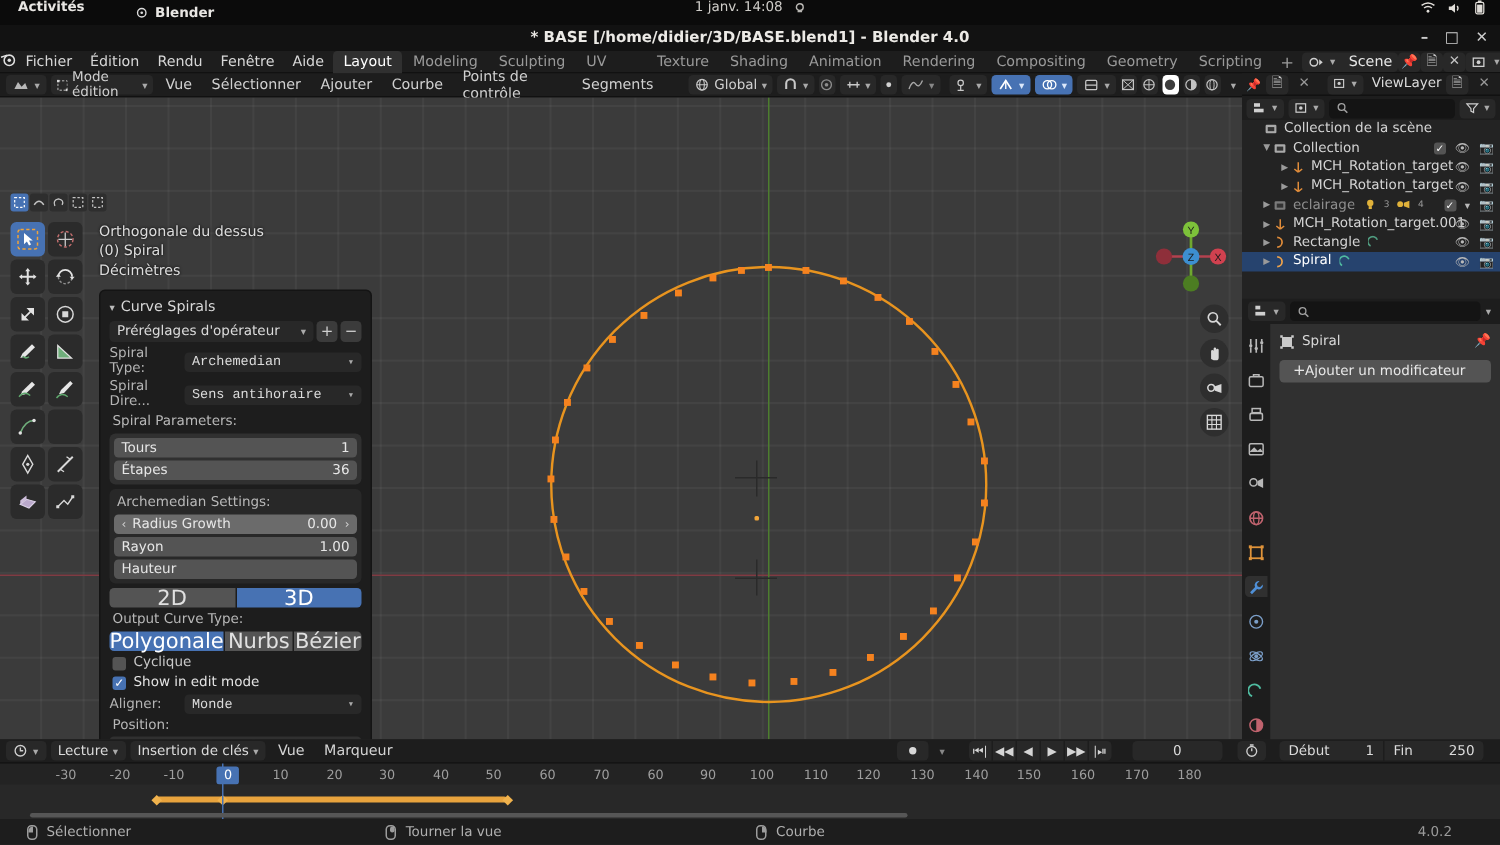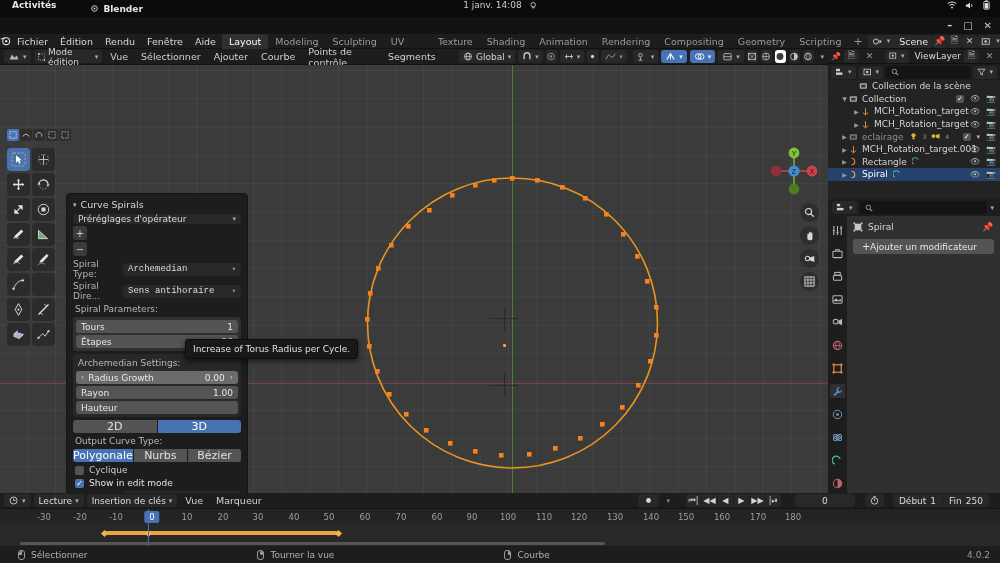--- a/index.html
+++ b/index.html
@@ -100,31 +100,31 @@
     padding:3px 0 4px 0;
   }
   .op-title{ display:flex; align-items:center; gap:4px; padding:2px 7px 4px 6px; font-size:9.5px; color:#d8d8d8;}
   .op-body{ padding:0 6px;}
   .row{ display:flex; align-items:center; margin-bottom:2px; }
   .field{
     background:#545454; border-radius:3px; height:13px;
     display:flex;align-items:center; padding:0 5px; font-size:9px; color:#e7e7e7;
     flex:1; justify-content:space-between; position:relative;
   }
-  .preset-row{ display:flex; gap:2px; margin-bottom:3px;flex-direction:column;}
+  .preset-row{ display:flex; gap:2px; margin-bottom:3px;}
   .preset-main{ flex:1; background:#282828;border-radius:3px;height:14px;display:flex;align-items:center;justify-content:space-between;padding:0 5px;font-size:9px;color:#dcdcdc;}
   .sq{ width:14px;height:14px;background:#3b3b3b;border-radius:3px;display:flex;align-items:center;justify-content:center;font-size:10px;color:#d0d0d0;}
   .lblw{ width:50px; font-size:9px; color:#b4b4b4; flex:none;}
   .dd{ flex:1; background:#282828; border-radius:3px; height:13px; display:flex;align-items:center;justify-content:space-between;padding:0 5px;font-size:9px;color:#dcdcdc;font-family:Liberation Mono, monospace;}
   .group{ background:#303030; border-radius:4px; padding:3px; margin-bottom:3px;}
   .group .field{ background:#545454; margin-bottom:2px;}
   .group .field:last-child{ margin-bottom:0;}
   .subhdr{ font-size:9px;color:#b8b8b8; padding:1px 2px 3px 2px;}
   .seg{ display:flex; gap:1px; margin:3px 0;}
-  .seg div{ flex:1; height:13px; background:#545454; display:flex;align-items:center;justify-content:center; font-size:11px; color:#e0e0e0;}
+  .seg div{ flex:1; height:13px; background:#545454; display:flex;align-items:center;justify-content:center; font-size:14px; color:#e0e0e0;}
   .seg div.sel{ background:#4772b3; color:#fff;}
   .seg div:first-child{ border-radius:3px 0 0 3px;}
   .seg div:last-child{ border-radius:0 3px 3px 0;}
   .chk{ display:flex; align-items:center; gap:5px; margin:3px 0 3px 2px; font-size:9px; color:#c9c9c9;}
   .box{ width:9px;height:9px;border-radius:2px;background:#545454;display:flex;align-items:center;justify-content:center;}
   .box.on{ background:#4772b3; color:#fff; font-size:8px;}
   .sectlbl{ font-size:9px;color:#b8b8b8; margin:3px 0 2px 2px;}
   .arrowl,.arrowr{ font-size:8px;color:#cfcfcf;}
   .highlight{ background:#6b6b6b !important;}
 
@@ -168,35 +168,35 @@
   
   #timeline{ left:0; top:493px; width:1000px; height:53px; background:#232323;}
   #tl-hdr{ height:16px; background:#1d1d1d; display:flex; align-items:center; gap:3px; padding:0 4px; border-bottom:1px solid #141414;}
   .tl-menu{ padding:0 5px; font-size:9.5px; color:#d3d3d3;}
   .tl-dd{ display:flex;align-items:center;gap:3px;height:13px;background:#282828;border-radius:3px;padding:0 5px;font-size:9px;color:#dcdcdc;}
   .transport{ display:flex; gap:1px; }
   .tp{ width:15px;height:13px;background:#282828;display:flex;align-items:center;justify-content:center;font-size:8px;color:#d5d5d5;}
   .tp:first-child{border-radius:3px 0 0 3px;} .tp:last-child{border-radius:0 3px 3px 0;}
   .frm{ height:13px;background:#282828;border-radius:3px;display:flex;align-items:center;justify-content:center;font-size:9px;color:#dcdcdc;}
   .startend{ display:flex; gap:1px;}
-  .se{ height:13px;background:#282828;display:flex;align-items:center;gap:4px;padding:0 6px;font-size:9px;color:#dcdcdc;}
+  .se{ height:13px;background:#282828;display:flex;align-items:center;gap:24px;padding:0 6px;font-size:9px;color:#dcdcdc;}
   .se:first-child{border-radius:3px 0 0 3px;} .se:last-child{border-radius:0 3px 3px 0;}
   #tl-ruler{ position:absolute; left:4px; top:16px; width:1000px; height:14px; }
   .tick{ position:absolute; font-size:8.5px; color:#9e9e9e; transform:translateX(-50%); top:3px;}
   #playhead-lbl{ position:absolute; background:#4772b3; color:#fff; font-size:8.5px; border-radius:2px; padding:1px 5px; transform:translateX(-50%); top:2px;}
   #tl-body{ position:absolute; left:0; top:30px; width:1000px; height:23px; background:#282828; }
   #kf-strip{ position:absolute; height:4px; background:#e8a33d; border-radius:2px; top:8px;}
   .kf{ position:absolute; width:5px;height:5px; background:#f0b24d; transform:rotate(45deg); top:7.5px;}
   #playhead-line{ position:absolute; width:1px; background:#4772b3; top:16px; height:37px;}
   #tl-scroll{ position:absolute; left:20px; bottom:1px; height:3px; background:#565656; border-radius:2px; }
 
   
   #status{ left:0; top:546px; width:1000px; height:17px; background:#1d1d1d; display:flex; align-items:center; gap:20px; padding-left:18px; font-size:9px; color:#b0b0b0;}
   .sitem{ display:flex; align-items:center; gap:6px;}
-  #status .ver{ position:absolute; right:10px; font-size:9px; color:#9b9b9b;}
+  #status .ver{ position:absolute; right:32px; font-size:9px; color:#9b9b9b;}
   .mouse{ width:7px;height:10px;border:1px solid #9c9c9c; border-radius:3px; position:relative;}
   .mouse i{ position:absolute; left:0; top:0; width:3px; height:4px; background:#9c9c9c; border-radius:3px 0 0 0;}
   .mouse.mid i{ left:2px; width:3px; border-radius:2px;}
   .mouse.right i{ left:3px; border-radius:0 3px 0 0;}
 </style>
 </head>
 <body>
 
 <div id="gnome-bar" class="abs">
   <span class="activities">Activités</span>
@@ -226,20 +226,21 @@
       </svg>
     <svg width="7" height="10" viewBox="0 0 9 13">
         <rect x="1" y="2" width="7" height="10" rx="1.4" fill="none" stroke="#e0ddd8" stroke-width="1.1"></rect>
         <rect x="3" y="0.4" width="3" height="1.6" fill="#e0ddd8"></rect>
         <rect x="2.2" y="4" width="4.6" height="7" fill="#e0ddd8"></rect>
       </svg>
   </span>
 </div>
 
 <div id="titlebar" class="abs">
+  <span>* BASE [/home/didier/3D/BASE.blend1] - Blender 4.0</span>
   <span class="wbtns">
     <span>–</span>
     <span>□</span>
     <span>✕</span>
   </span>
 </div>
 
 <div id="topbar" class="abs">
   <span class="blender-logo">
     <svg width="11" height="11" viewBox="0 0 16 16">
@@ -467,20 +468,25 @@
       <rect x="492" y="113" width="4.6" height="4.6"></rect>
     </g>
   </svg>
 
   <div class="abs cross-h" style="left:490px;top:253px;width:28px;height:1px;"></div>
   <div class="abs cross-v" style="left:504px;top:242px;width:1px;height:24px;"></div>
   <div class="abs cross-h" style="left:490px;top:320px;width:28px;height:1px;"></div>
   <div class="abs cross-v" style="left:504px;top:308px;width:1px;height:24px;"></div>
   <div id="origin-dot" class="abs"></div>
 
+  <div id="vp-info" class="abs">
+    <div>Orthogonale du dessus</div>
+    <div>(0) Spiral</div>
+    <div>Décimètres</div>
+  </div>
 
   <div id="tool-hdr" class="abs">
     <span class="thdr on">
       <svg width="8" height="8" viewBox="0 0 10 10">
           <rect x="1" y="1" width="8" height="8" fill="none" stroke="#fff" stroke-width="1" stroke-dasharray="2 1.5"></rect>
         </svg>
     </span>
     <span class="thdr">
       <svg width="8" height="8" viewBox="0 0 10 10">
           <path d="M1 7 Q5 1 9 7" stroke="#c4c4c4" stroke-width="1.2" fill="none"></path>
@@ -708,21 +714,20 @@
       <div class="sectlbl">Position:</div>
       <div class="group">
         
         
         
       </div>
 
     </div>
   </div>
 
-  <div id="tooltip" class="abs">Increase of Torus Radius per Cycle.</div>
 
   <svg id="gizmo" class="abs" viewBox="0 0 56 56">
     <line x1="28" y1="28" x2="28" y2="10" stroke="#6fa82f" stroke-width="1.8"></line>
     <line x1="28" y1="28" x2="46" y2="28" stroke="#b3424f" stroke-width="1.8"></line>
     <line x1="28" y1="28" x2="28" y2="46" stroke="#6fa82f" stroke-width="1.8"></line>
     <line x1="28" y1="28" x2="10" y2="28" stroke="#b3424f" stroke-width="1.8"></line>
     <circle cx="28" cy="10" r="5.4" fill="#7dc23a"></circle>
     <text x="28" y="13" font-size="7" fill="#1a1a1a" text-anchor="middle" font-family="'Liberation Sans',sans-serif">Y</text>
     <circle cx="46" cy="28" r="5.4" fill="#d0414f"></circle>
     <text x="46" y="31" font-size="7" fill="#1a1a1a" text-anchor="middle" font-family="'Liberation Sans',sans-serif">X</text>
@@ -801,21 +806,21 @@
     <span class="vlbox">
       <svg width="9" height="8" viewBox="0 0 11 10">
           <path d="M1 1.5h9l-3.4 4v3.2L4.4 7.6V5.5z" fill="none" stroke="#cfcfcf" stroke-width="1"></path>
         </svg>
       <span style="font-size:7px;color:#aaa">▾</span>
     </span>
   </div>
 
   <div>
 
-    <div class="ol-row" style="padding-left:22px">
+    <div class="ol-row" style="padding-left:6px">
       <span class="tri"></span>
       <svg width="9" height="8" viewBox="0 0 11 10" style="margin-right:4px">
           <rect x="0.8" y="1.5" width="9" height="7" rx="1" fill="#a9a9a9"></rect>
           <rect x="2.6" y="3.4" width="5.4" height="3.4" fill="#333"></rect>
         </svg>
       <span class="ol-name">Collection de la scène</span>
     </div>
 
     <div class="ol-row" style="padding-left:12px">
       <span class="tri">▼</span>

